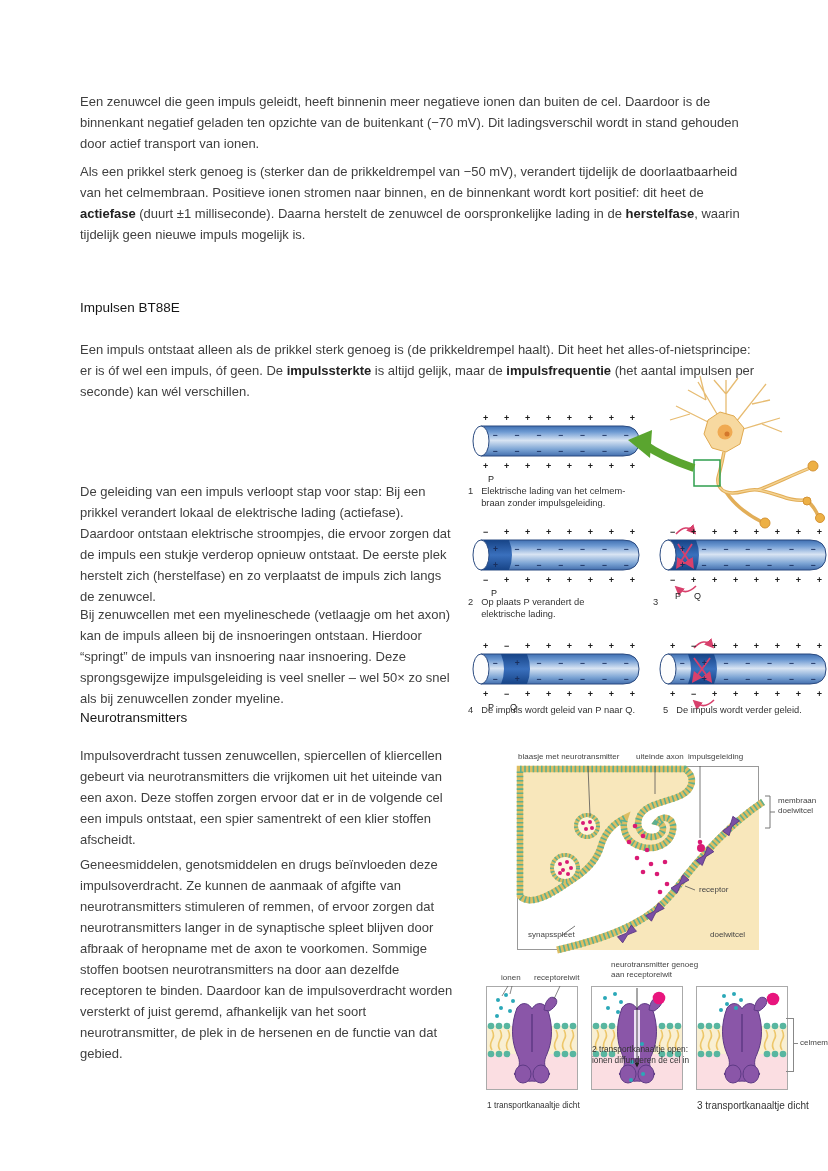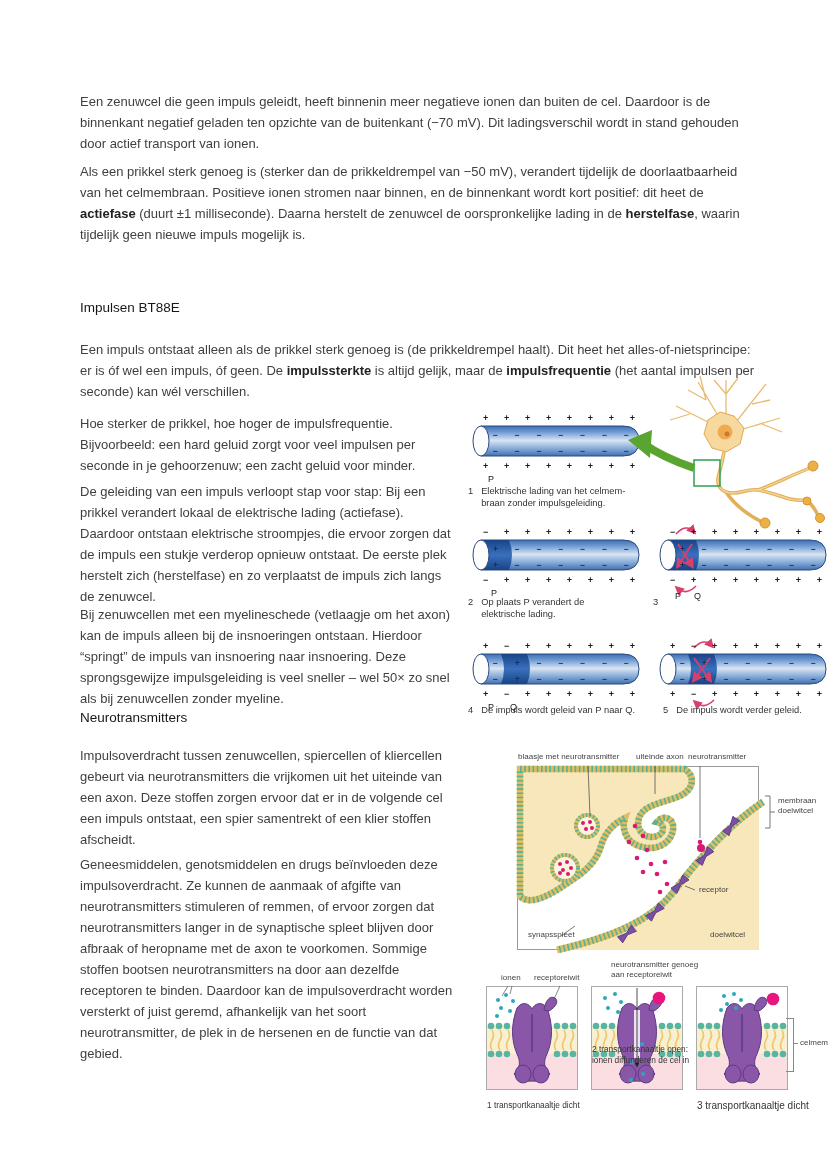--- a/index.html
+++ b/index.html
@@ -29,21 +29,20 @@
 
   <p class="para w-full" style="top:78px">Een zenuwcel die geen impuls geleidt, heeft binnenin meer negatieve ionen dan buiten de cel. Daardoor is de binnenkant negatief geladen ten opzichte van de buitenkant (−70 mV). Dit ladingsverschil wordt in stand gehouden door actief transport van ionen.</p>
 
   <p class="para w-full" style="top:148px"><span>Als een prikkel sterk genoeg is (sterker dan de prikkeldrempel van −50 mV), verandert tijdelijk de doorlaatbaarheid van het celmembraan. Positieve ionen stromen naar binnen, en de binnenkant wordt kort positief: dit heet de </span><b>actiefase</b><span> (duurt ±1 milliseconde). Daarna herstelt de zenuwcel de oorspronkelijke lading in de </span><b>herstelfase</b><span>, waarin tijdelijk geen nieuwe impuls mogelijk is.</span></p>
 
 
   <h2 class="head" style="top:289px">Impulsen BT88E</h2>
 
   <p class="para w-full" style="top:326px"><span>Een impuls ontstaat alleen als de prikkel sterk genoeg is (de prikkeldrempel haalt). Dit heet het alles-of-nietsprincipe: er is óf wel een impuls, óf geen. De </span><b>impulssterkte</b><span> is altijd gelijk, maar de </span><b>impulsfrequentie</b><span> (het aantal impulsen per seconde) kan wél verschillen.</span></p>
 
-  <p class="para w-col" style="top:400px">Hoe sterker de prikkel, hoe hoger de impulsfrequentie. Bijvoorbeeld: een hard geluid zorgt voor veel impulsen per seconde in je gehoorzenuw; een zacht geluid voor minder.</p>
   <p class="para w-col" style="top:468px">De geleiding van een impuls verloopt stap voor stap: Bij een prikkel verandert lokaal de elektrische lading (actiefase). Daardoor ontstaan elektrische stroompjes, die ervoor zorgen dat de impuls een stukje verderop opnieuw ontstaat. De eerste plek herstelt zich (herstelfase) en zo verplaatst de impuls zich langs de zenuwcel.</p>
   <p class="para w-col" style="top:591px">Bij zenuwcellen met een myelineschede (vetlaagje om het axon) kan de impuls alleen bij de insnoeringen ontstaan. Hierdoor “springt” de impuls van insnoering naar insnoering. Deze sprongsgewijze impulsgeleiding is veel sneller – wel 50× zo snel als bij zenuwcellen zonder myeline.</p>
 
   <h2 class="head" style="top:699px">Neurotransmitters</h2>
 
   <p class="para w-col" style="top:732px">Impulsoverdracht tussen zenuwcellen, spiercellen of kliercellen gebeurt via neurotransmitters die vrijkomen uit het uiteinde van een axon. Deze stoffen zorgen ervoor dat er in de volgende cel een impuls ontstaat, een spier samentrekt of een klier stoffen afscheidt.</p>
   <p class="para w-col" style="top:841px">Geneesmiddelen, genotsmiddelen en drugs beïnvloeden deze impulsoverdracht. Ze kunnen de aanmaak of afgifte van neurotransmitters stimuleren of remmen, of ervoor zorgen dat neurotransmitters langer in de synaptische spleet blijven door afbraak of heropname met de axon te voorkomen. Sommige stoffen bootsen neurotransmitters na door aan dezelfde receptoren te binden. Daardoor kan de impulsoverdracht worden versterkt of juist geremd, afhankelijk van het soort neurotransmitter, de plek in de hersenen en de functie van dat gebied.</p>
 
   <svg width="0" height="0">
     <defs>
@@ -185,21 +184,21 @@
     <text class="chg" x="28" y="59" textLength="152" lengthAdjust="spacing">+ − + + + + + +</text>
     <path d="M72,62 Q62,72 53,64" stroke="#d8406c" stroke-width="1.6" fill="none" marker-end="url(#ahr)"></path>
   </svg>
   <div class="cap" style="left:663px;top:705px;width:165px">
     <span class="n">5</span>
     <span class="preline">De impuls wordt verder geleid.</span>
   </div>
 
   <div class="figlab" style="left:518px;top:752px">blaasje met neurotransmitter</div>
   <div class="figlab" style="left:636px;top:752px">uiteinde axon</div>
-  <div class="figlab" style="left:688px;top:752px">neurotransmitter</div>
+  <div class="figlab" style="left:688px;top:752px">impulsgeleiding</div>
 
   <svg style="left:517px;top:766px" width="311" height="184" viewBox="0 0 311 184">
     <rect x="0.5" y="0.5" width="241" height="183" fill="#ffffff" stroke="#999" stroke-width="1"></rect>
 
     <path d="M246,36 C210,60 180,95 158,124 C136,153 100,170 40,184 L242,184 L242,36 Z" fill="#f8e7bb"></path>
     <path d="M246,36 C210,60 180,95 158,124 C136,153 100,170 40,184" stroke="#ddbe62" stroke-width="7" fill="none"></path>
     <path d="M246,36 C210,60 180,95 158,124 C136,153 100,170 40,184" stroke="#5cb091" stroke-width="7" fill="none" stroke-dasharray="1.6 2.6"></path>
 
     <path d="M3,3 L168,3 C180,12 176,26 158,32 C140,38 126,40 122,52 C118,64 128,74 140,70 C148,67 148,58 140,56 C146,48 158,52 156,64 C154,78 138,86 122,80 C110,76 104,64 108,52 C96,58 88,66 84,80 C80,94 70,104 58,112 C46,120 36,128 24,132 C14,136 6,134 3,130 Z" fill="#f8e7bb" stroke="#ddbe62" stroke-width="6.5"></path>
     <path d="M3,3 L168,3 C180,12 176,26 158,32 C140,38 126,40 122,52 C118,64 128,74 140,70 C148,67 148,58 140,56 C146,48 158,52 156,64 C154,78 138,86 122,80 C110,76 104,64 108,52 C96,58 88,66 84,80 C80,94 70,104 58,112 C46,120 36,128 24,132 C14,136 6,134 3,130 Z" fill="none" stroke="#5cb091" stroke-width="6.5" stroke-dasharray="1.6 2.6"></path>

